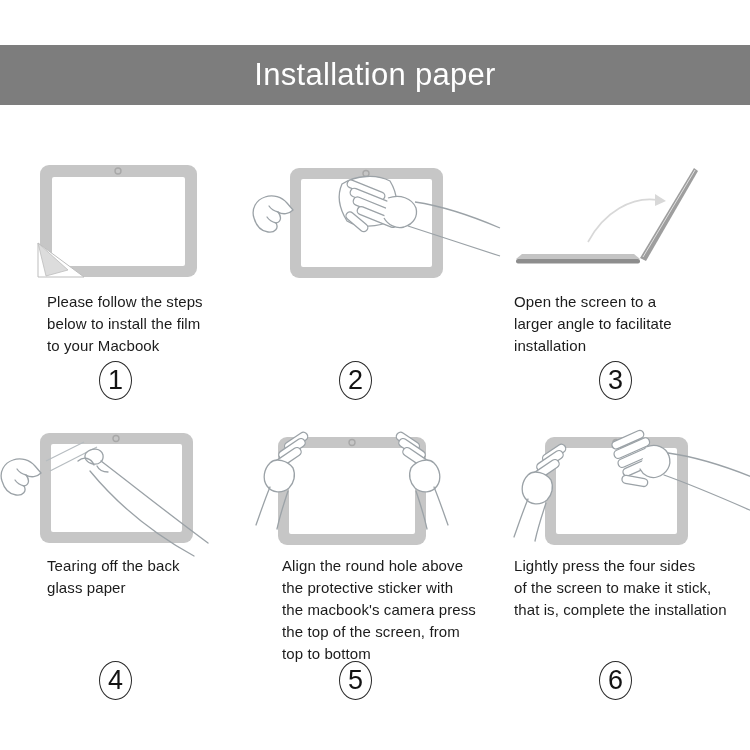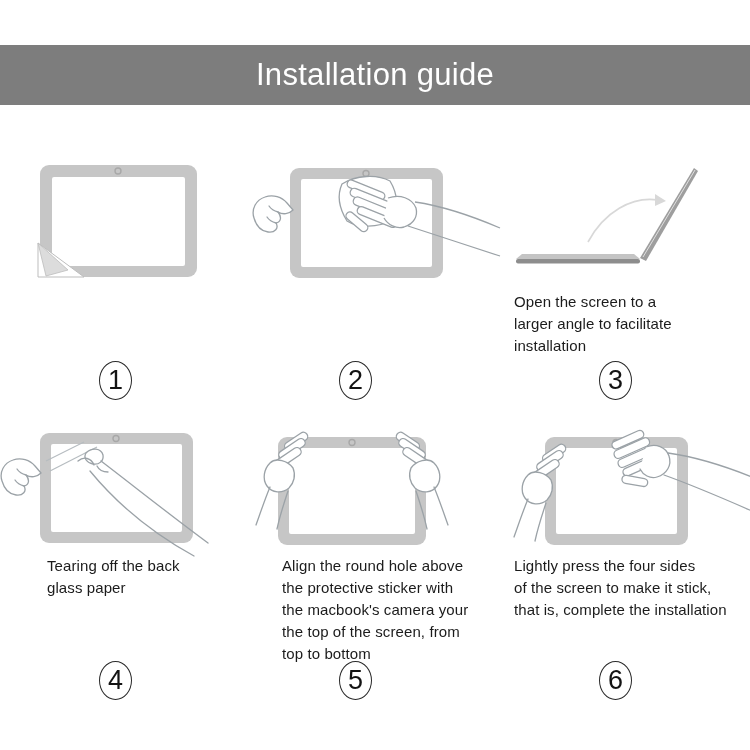--- a/index.html
+++ b/index.html
@@ -52,21 +52,21 @@
         <rect x="11" y="35" width="34" height="8" rx="4" transform="rotate(-24 15 39)"></rect>
         <path d="M34,14 C44,10 54,14 57,23 C60,32 55,41 45,44 C38,46 31,42 28,36"></path>
         <rect x="10" y="42" width="26" height="8" rx="4" transform="rotate(10 12 46)"></rect>
         <path d="M56,20 C85,24 110,32 140,44" fill="none"></path>
         <path d="M52,42 C80,52 108,64 140,78" fill="none"></path>
       </g>
     </defs>
   </svg>
 
   <div class="banner">
-    <span class="banner-title">Installation guide</span>
+    <span class="banner-title">Installation paper</span>
   </div>
 
   <svg class="ill" style="left:0;top:150px" viewBox="0 0 250 135" aria-label="macbook-film-with-peeled-corner">
     <rect x="40" y="15" width="157" height="112" rx="9" fill="#c6c6c6"></rect>
     <rect x="52" y="27" width="133" height="89" rx="2" fill="#ffffff"></rect>
     <circle cx="118" cy="21" r="3" fill="#c6c6c6" stroke="#a8a8a8" stroke-width="1.4"></circle>
     <path d="M38,93 L38,127 L84,127 Z" fill="#ffffff" stroke="#bdbdbd" stroke-width="1"></path>
     <path d="M38,93 L68,120 L46,126 Z" fill="#dcdcdc" stroke="#bdbdbd" stroke-width="0.8"></path>
   </svg>
 
@@ -124,28 +124,31 @@
   </svg>
 
   <svg class="ill" style="left:500px;top:425px" viewBox="0 0 250 135" aria-label="hands-pressing-four-sides-of-screen">
     <rect x="45" y="12" width="143" height="108" rx="9" fill="#c6c6c6"></rect>
     <rect x="56" y="23" width="121" height="86" rx="2" fill="#ffffff"></rect>
     <circle cx="116" cy="17.5" r="3" fill="#c6c6c6" stroke="#a8a8a8" stroke-width="1.4"></circle>
     <use href="#hand-hold" transform="translate(22,28)"></use>
     <use href="#hand-press" transform="translate(112,8)"></use>
   </svg>
 
+  <div class="caption" style="left:47px;top:291px">Please follow the steps
+below to install the film
+to your Macbook</div>
   <div class="caption" style="left:514px;top:291px">Open the screen to a
 larger angle to facilitate
 installation</div>
   <div class="caption" style="left:47px;top:555px">Tearing off the back
 glass paper</div>
   <div class="caption" style="left:282px;top:555px">Align the round hole above
 the protective sticker with
-the macbook's camera your
+the macbook's camera press
 the top of the screen, from
 top to bottom</div>
   <div class="caption" style="left:514px;top:555px">Lightly press the four sides
 of the screen to make it stick,
 that is, complete the installation</div>
 
   <div class="num" style="left:99px;top:361px">
       <span>1</span>
     </div>
   <div class="num" style="left:339px;top:361px">

